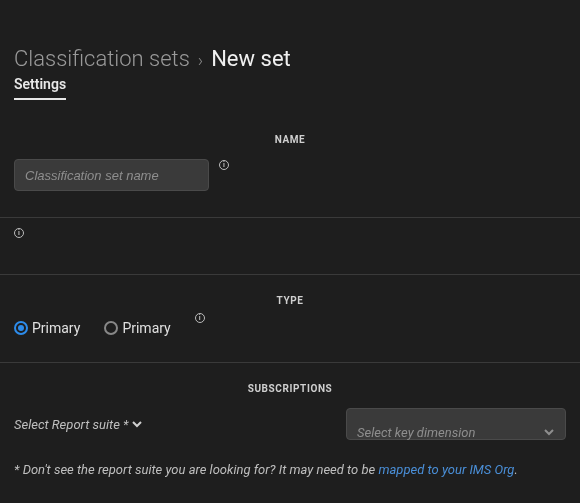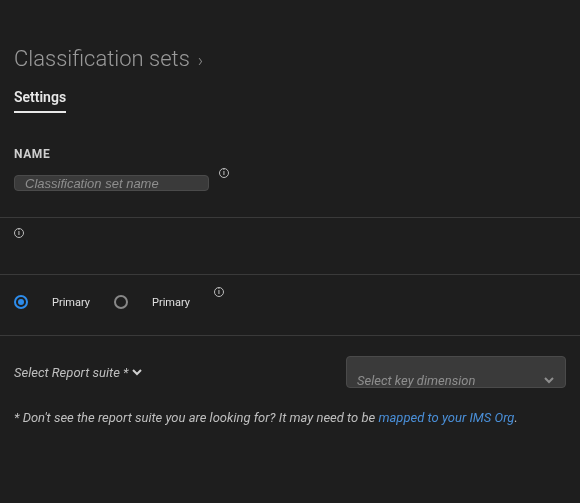--- a/index.html
+++ b/index.html
@@ -25,53 +25,54 @@
   }
   .breadcrumb .sep {
     font-size: 18px;
     color: #888;
   }
   .breadcrumb .current {
     color: #f0f0f0;
     font-weight: 400;
   }
   .tabs {
-    margin-top: 18px;
+    margin-top: 5px;
     display: flex;
     gap: 20px;
     padding: 0 14px;
   }
   .tab {
     font-size: 14px;
     color: #e8e8e8;
     padding-bottom: 6px;
     border-bottom: 2px solid #e8e8e8;
     font-weight: 600;
     cursor: pointer;
   }
   .section {
     border-top: 1px solid #3a3a3a;
     padding: 20px 14px 26px 14px;
   }
   .section:first-of-type { border-top: none; }
   .section-label {
-    font-size: 12px;
+    font-size: 10px;
     letter-spacing: 0.6px;
     font-weight: 700;
     color: #cfcfcf;
     margin-bottom: 14px;
+    text-align: center;
   }
   .field-row {
     display: flex;
     align-items: center;
     gap: 10px;
   }
   input[type="text"] {
     width: 195px;
-    height: 16px;
+    height: 32px;
     background: #3a3a3a;
     border: 1px solid #4a4a4a;
     border-radius: 4px;
     padding: 0 10px;
     color: #e0e0e0;
     font-size: 13px;
     font-style: italic;
   }
   input[type="text"]::placeholder {
     color: #8e8e8e;
@@ -95,23 +96,23 @@
   }
   .info-icon::before { content: "i"; }
   .radio-row {
     display: flex;
     align-items: center;
     gap: 24px;
   }
   .radio-opt {
     display: flex;
     align-items: center;
-    gap: 24px;
-    cursor: pointer;
-    font-size: 11px;
+    gap: 4px;
+    cursor: pointer;
+    font-size: 14px;
     color: #e0e0e0;
   }
   .radio {
     width: 14px;
     height: 14px;
     border-radius: 50%;
     border: 2px solid #888;
     display: inline-block;
     position: relative;
   }
@@ -178,20 +179,21 @@
     margin-top: 14px;
   }
 </style>
 </head>
 <body>
 
 <div class="header">
   <div class="breadcrumb">
     <span>Classification sets</span>
     <span class="sep">›</span>
+    <span class="current">New set</span>
   </div>
 </div>
 
 <div class="tabs">
   <div class="tab">Settings</div>
 </div>
 
 <div class="sections">
 
   <div class="section">
@@ -202,34 +204,36 @@
     </div>
   </div>
 
   <div class="section">
     <div class="field-row">
       <span class="info-icon"></span>
     </div>
   </div>
 
   <div class="section">
+    <div class="section-label">TYPE</div>
     <div class="radio-row">
       <label class="radio-opt">
         <span class="radio checked"></span>
         <span>Primary</span>
       </label>
       <label class="radio-opt">
         <span class="radio"></span>
         <span>Primary</span>
       </label>
       <span class="info-icon"></span>
     </div>
   </div>
 
   <div class="section">
+    <div class="section-label">SUBSCRIPTIONS</div>
     <div class="subs-row">
       <div class="suite-picker">
         <span>Select Report suite *</span>
         <span class="chevron">
           <svg viewBox="0 0 12 12" width="12" height="12">
               <path d="M2 4 L6 8 L10 4" fill="none" stroke="#cfcfcf" stroke-width="2"></path>
             </svg>
         </span>
       </div>
       <div class="select-box">

